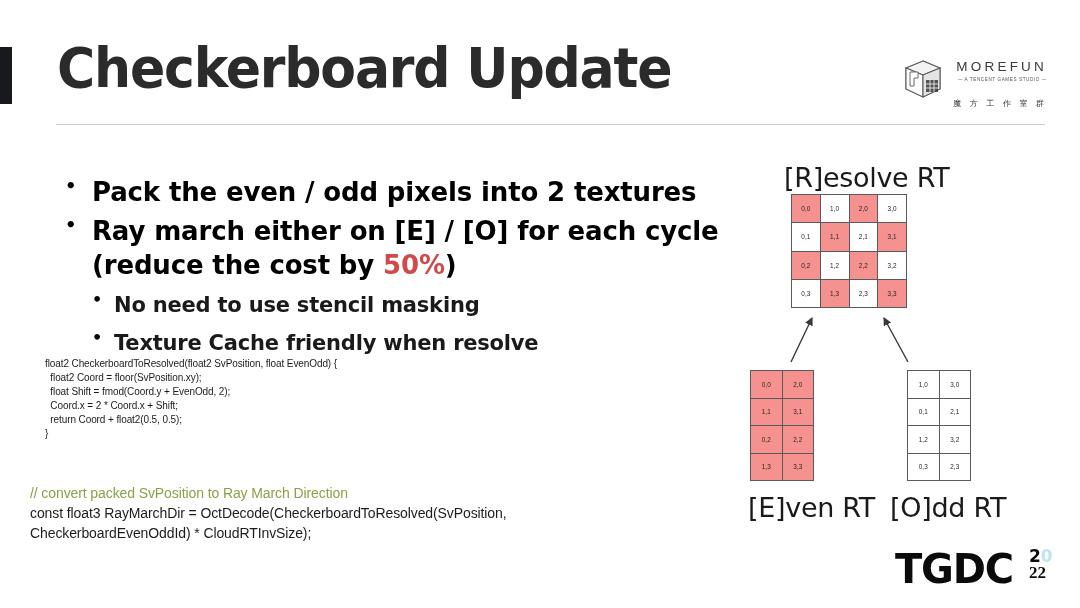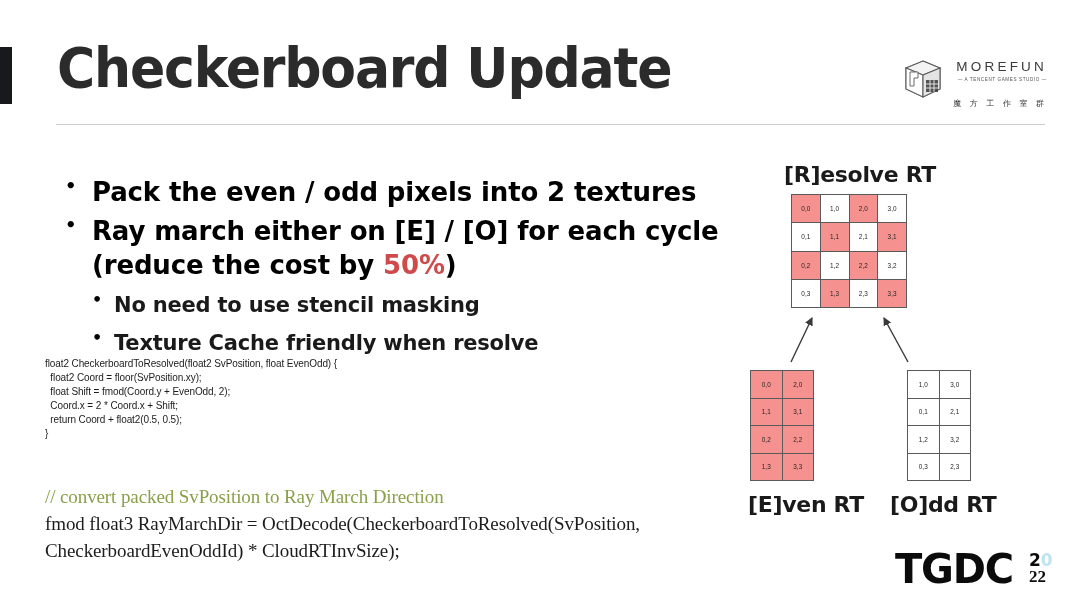--- a/index.html
+++ b/index.html
@@ -150,43 +150,43 @@
     top: 357px;
     font-family: Liberation Sans, sans-serif;
     font-size: 10px;
     color: #1c1c1c;
     line-height: 1.40;
     white-space: pre;
     letter-spacing: -0.1px;
   }
   #code-block-2 {
     position: absolute;
-    left: 45px;
+    left: 30px;
     top: 484px;
     width: 620px;
-    font-family: Liberation Serif, serif;
-    font-size: 19px;
+    font-family: Liberation Sans, sans-serif;
+    font-size: 14px;
     color: #1c1c1c;
     line-height: 1.42;
     letter-spacing: -0.1px;
   }
   #code-comment {
     color: #8aa04a;
     display: block;
   }
   #code-body-2 {
     display: block;
     white-space: pre-wrap;
   }
 
   .rt-label {
     position: absolute;
     font-family: "DejaVu Sans", sans-serif;
-    font-size: 22px;
-    font-weight: bold;
+    font-size: 27px;
+    font-weight: normal;
     color: #1a1a1a;
     white-space: nowrap;
     letter-spacing: -0.3px;
   }
   #resolve-label { left: 784px; top: 162px; }
   #even-label    { left: 748px; top: 492px; }
   #odd-label     { left: 890px; top: 492px; }
 
   .grid {
     position: absolute;
@@ -272,21 +272,21 @@
 </div>
 
 <div id="code-block-1">float2 CheckerboardToResolved(float2 SvPosition, float EvenOdd) {
   float2 Coord = floor(SvPosition.xy);
   float Shift = fmod(Coord.y + EvenOdd, 2);
   Coord.x = 2 * Coord.x + Shift;
   return Coord + float2(0.5, 0.5);
 }</div>
 <div id="code-block-2">
   <span id="code-comment">// convert packed SvPosition to Ray March Direction</span>
-  <span id="code-body-2">fmod float3 RayMarchDir = OctDecode(CheckerboardToResolved(SvPosition, CheckerboardEvenOddId) * CloudRTInvSize);</span>
+  <span id="code-body-2">const float3 RayMarchDir = OctDecode(CheckerboardToResolved(SvPosition, CheckerboardEvenOddId) * CloudRTInvSize);</span>
 </div>
 
 <div class="rt-label" id="resolve-label">[R]esolve RT</div>
 <div class="rt-label" id="even-label">[E]ven RT</div>
 <div class="rt-label" id="odd-label">[O]dd RT</div>
 
 <div class="grid" id="resolve-grid">
     <div class="cell pink">0,0</div>
     <div class="cell white">1,0</div>
     <div class="cell pink">2,0</div>
@@ -328,19 +328,19 @@
 <svg id="arrows">
   <defs>
     <marker id="ah" markerWidth="7" markerHeight="7" refX="5.2" refY="3" orient="auto">
       <path d="M0,0 L6,3 L0,6 z" fill="#3a3a3a"></path>
     </marker>
   </defs>
   <line x1="791" y1="362" x2="812" y2="318" stroke="#3a3a3a" stroke-width="1.4" marker-end="url(#ah)"></line>
   <line x1="908" y1="362" x2="884" y2="318" stroke="#3a3a3a" stroke-width="1.4" marker-end="url(#ah)"></line>
 </svg>
 
-<div style="position:absolute; left:895px; top:549px; display:flex; align-items:center;">
+<div style="position:absolute; left:895px; top:549px; display:flex; ">
   <span style="font-family:'DejaVu Sans',sans-serif; font-size:40px; font-weight:bold; letter-spacing:-1.2px; color:#0b0b0b; line-height:1;">TGDC</span>
   <span style="display:inline-flex; flex-direction:column; margin-left:16px; line-height:0.92;">
     <span style="font-family:'DejaVu Sans',sans-serif; font-size:17px; font-weight:bold; color:#0b0b0b;"><span>2</span><span style="color:#bfe3f5">0</span></span>
     <span style="font-family:Liberation Serif, serif; font-size:17px; font-weight:bold; color:#0b0b0b;">22</span>
   </span>
 </div>
 
 </body></html>

